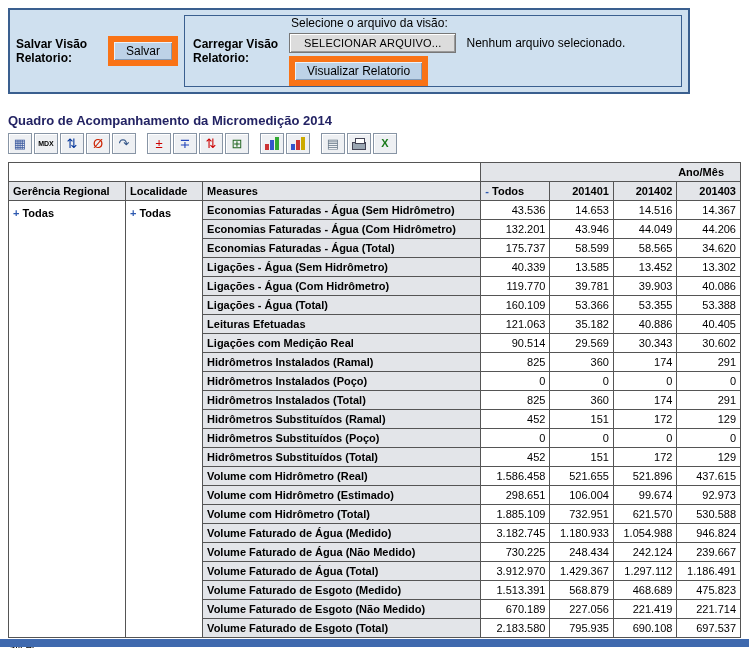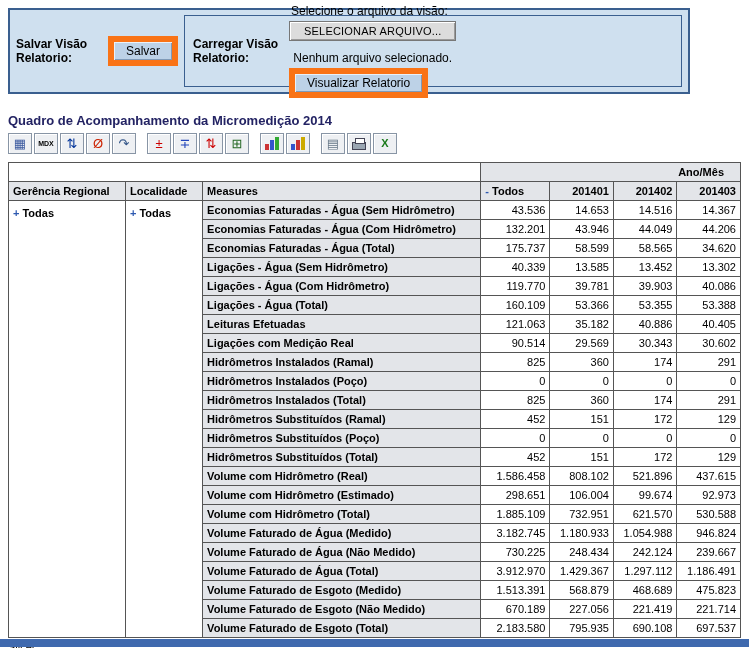--- a/index.html
+++ b/index.html
@@ -27,21 +27,21 @@
   }
   .load-box {
     flex:1; align-self:stretch;
     border:1px solid var(--panel-border, #3a5f8f);
     background:var(--panel-bg, #cfe0ef);
     display:flex; align-items:center; padding:3px 8px;
   }
   .load-label { width:96px; }
   .load-controls { display:flex; flex-direction:column; gap:3px; align-items:flex-start; }
   .file-prompt { font-size:12px; margin-left:2px; }
-  .file-row { display:flex; align-items:center; gap:10px;flex-direction:column; }
+  .file-row { display:flex; align-items:center; gap:10px; }
   .btn-file {
     background:#dcdcdc; border:1px solid #777; font-size:11px; padding:3px 14px;
     box-shadow: inset 1px 1px 0 #fff, inset -1px -1px 0 #9a9a9a; letter-spacing:0.2px;
   }
   .file-status { font-size:12px; }
 
   
   .title { margin:19px 0 5px 0; font-size:13px; font-weight:bold; color:var(--title-color, #232363); }
   .toolbar { display:flex; align-items:center; gap:2px; }
   .tb-btn {
@@ -270,21 +270,21 @@
         <tr>
           <td class="measure-cell">Hidrômetros Substituídos (Total)</td>
           <td class="val-cell">452</td>
           <td class="val-cell">151</td>
           <td class="val-cell">172</td>
           <td class="val-cell">129</td>
         </tr>
         <tr>
           <td class="measure-cell">Volume com Hidrômetro (Real)</td>
           <td class="val-cell">1.586.458</td>
-          <td class="val-cell">808.102</td>
+          <td class="val-cell">521.655</td>
           <td class="val-cell">521.896</td>
           <td class="val-cell">437.615</td>
         </tr>
         <tr>
           <td class="measure-cell">Volume com Hidrômetro (Estimado)</td>
           <td class="val-cell">298.651</td>
           <td class="val-cell">106.004</td>
           <td class="val-cell">99.674</td>
           <td class="val-cell">92.973</td>
         </tr>

